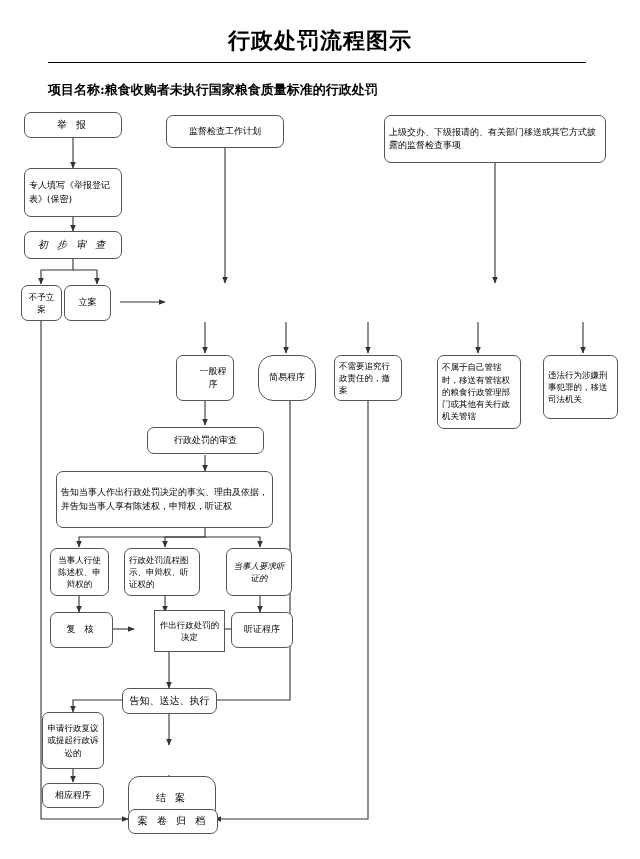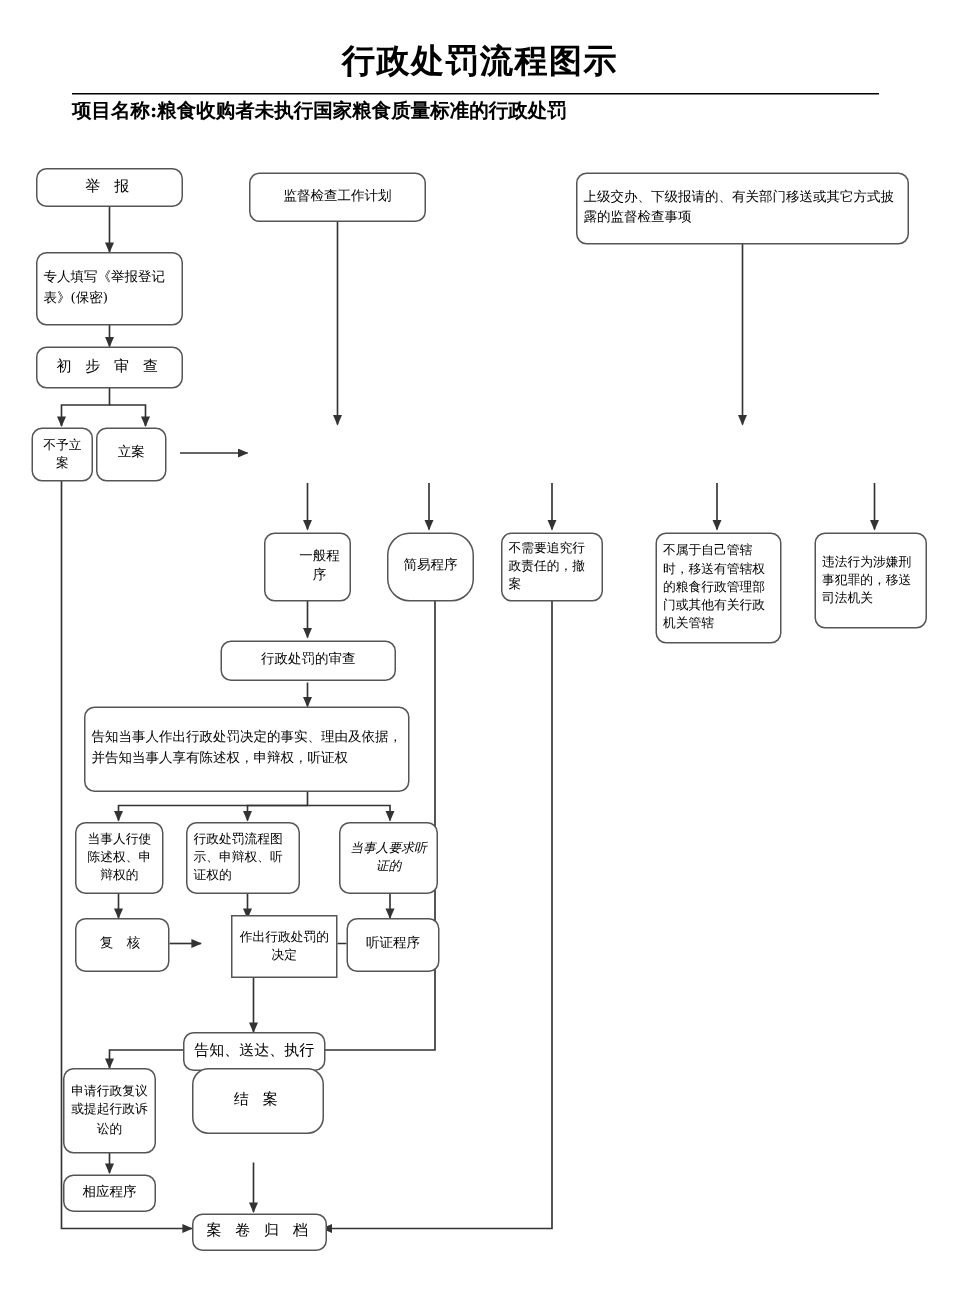--- a/index.html
+++ b/index.html
@@ -25,21 +25,21 @@
     font-weight:bold;
     font-size:22px;
     letter-spacing:1px;
     color:#000;
   }
   #subtitle-wrap{
     position:absolute;
     left:48px; top:62px;
     width:538px;
     border-top:1px solid #000;
-    padding-top:2px;
+    padding-top:18px;
   }
   #subtitle{
     font-family:"DejaVu Serif","Liberation Serif",serif;
     font-size:13px;
     font-weight:bold;
     color:#000;
     white-space:nowrap;
   }
   
   #lines{
@@ -146,21 +146,21 @@
   </svg>
 
   <div class="node wide-space f10" style="left:24px; top:112px; width:98px; height:26px;">
     <span class="tx">举  报</span>
   </div>
 
   <div class="node just f9" style="left:24px; top:168px; width:98px; height:49px;">
     <span class="tx">专人填写《举报登记表》(保密)</span>
   </div>
 
-  <div class="node wide-space f10" style="left:24px; top:231px; width:98px; height:28px;">
+  <div class="node wide-space f10" style="left:24px; top:231px; width:98px; height:28px;font-style:italic;">
     <span class="tx">初 步 审 查</span>
   </div>
 
   <div class="node ctr" style="left:21px; top:285px; width:41px; height:36px;">
     <span class="tx">不予立案</span>
   </div>
 
   <div class="node ctr f9" style="left:64px; top:285px; width:47px; height:36px;">
     <span class="tx">立案</span>
   </div>
@@ -227,21 +227,21 @@
   </div>
 
   <div class="node ctr f10" style="left:122px; top:688px; width:95px; height:26px;">
     <span class="tx">告知、送达、执行</span>
   </div>
 
   <div class="node ctr" style="left:42px; top:712px; width:62px; height:57px;">
     <span class="tx">申请行政复议或提起行政诉讼的</span>
   </div>
 
-  <div class="node wide-space f10" style="left:128px; top:712px; width:88px; height:44px;border-radius:11px;">
+  <div class="node wide-space f10" style="left:128px; top:776px; width:88px; height:44px;border-radius:11px;">
     <span class="tx">结  案</span>
   </div>
 
   <div class="node ctr f9" style="left:42px; top:783px; width:62px; height:25px;">
     <span class="tx">相应程序</span>
   </div>
 
   <div class="node wide-space f10" style="left:128px; top:809px; width:90px; height:25px;">
     <span class="tx">案 卷 归 档</span>
   </div>

